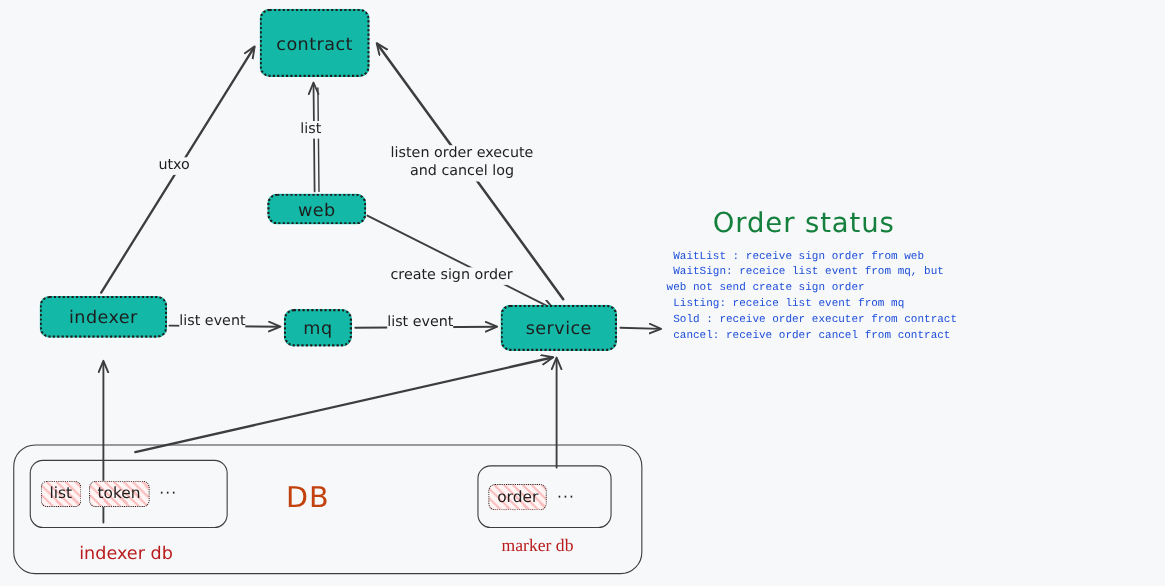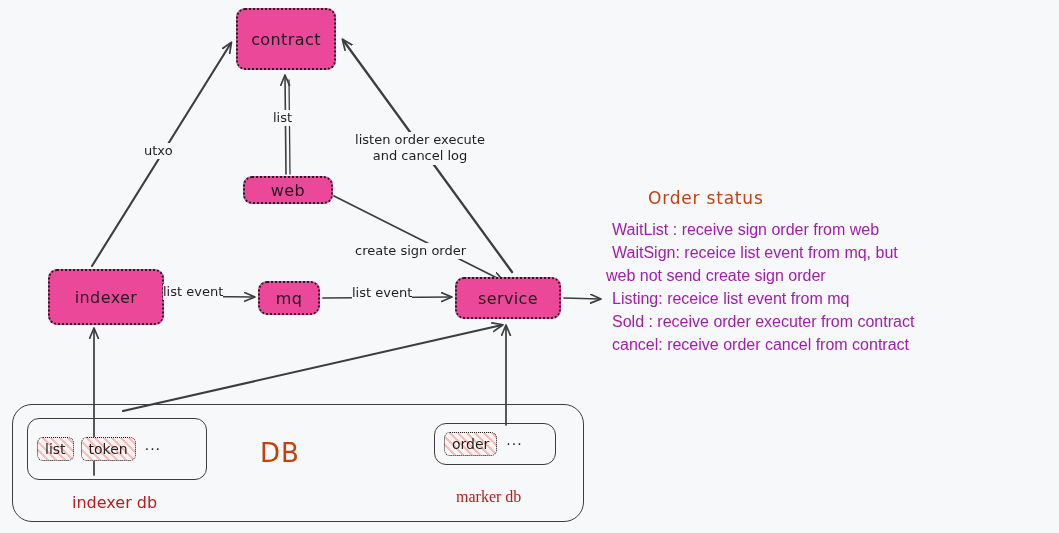--- a/index.html
+++ b/index.html
@@ -23,40 +23,40 @@
     left: 0;
     top: 0;
     width: 1059px;
     height: 533px;
     pointer-events: none;
   }
 
   
   .node {
     position: absolute;
-    background: #ec4899;
+    background: #14b8a6;
     border: 2.5px dotted #1e1e1e;
     border-radius: 9px;
     display: flex;
     align-items: center;
     justify-content: center;
     box-sizing: border-box;
     z-index: 5;
   }
   .node .lbl {
     font-family: "DejaVu Sans", sans-serif;
     font-size: 16px;
     color: #1e1e1e;
     letter-spacing: 0.4px;
     white-space: nowrap;
   }
 
   #node-contract { left: 236px; top: 8px;   width: 100px; height: 62px; }
   #node-web      { left: 243px; top: 176px; width: 90px;  height: 28px; }
-  #node-indexer  { left: 48px;  top: 269px; width: 116px; height: 56px; justify-content: center; }
+  #node-indexer  { left: 36px;  top: 269px; width: 116px; height: 38px; justify-content: center; }
   #node-mq       { left: 258px; top: 281px; width: 62px;  height: 34px; }
   #node-service  { left: 455px; top: 277px; width: 106px; height: 42px; }
 
   
   .edge-label {
     position: absolute;
     font-family: "DejaVu Sans", sans-serif;
     font-size: 13px;
     color: #1e1e1e;
     white-space: nowrap;
@@ -102,21 +102,21 @@
     border-radius: 12px;
     background: transparent;
     box-sizing: border-box;
     display: flex;
     align-items: center;
     z-index: 3;
     padding-left: 9px;
     gap: 7px;
   }
   #db-indexer { left: 27px;  top: 418px; width: 180px; height: 62px; }
-  #db-marker  { left: 434px; top: 423px; width: 122px; height: 42px; }
+  #db-marker  { left: 434px; top: 423px; width: 122px; height: 57px; }
 
   .db-caption {
     position: absolute;
     font-family: "DejaVu Sans", sans-serif;
     font-size: 16px;
     color: #b91c1c;
     z-index: 4;
     white-space: nowrap;
   }
   #cap-indexer { left: 72px;  top: 493px; }
@@ -146,30 +146,30 @@
   
   #status-panel {
     position: absolute;
     left: 600px;
     top: 188px;
     width: 452px;
     z-index: 6;
   }
   #status-title {
     font-family: "DejaVu Sans", sans-serif;
-    font-size: 17px;
+    font-size: 25px;
     letter-spacing: 0.8px;
-    color: #c2410c;
+    color: #15803d;
     margin-left: 48px;
     margin-bottom: 10px;
   }
   .status-line {
-    font-family: Liberation Sans, sans-serif;
-    font-size: 16px;
-    color: #a21caf;
+    font-family: Liberation Mono, monospace;
+    font-size: 10px;
+    color: #1d4ed8;
     line-height: 1.44;
     margin-left: 12px;
     white-space: nowrap;
   }
   .status-line.cont { margin-left: 6px; }
 </style>
 </head>
 <body>
 
 <div id="canvas">

